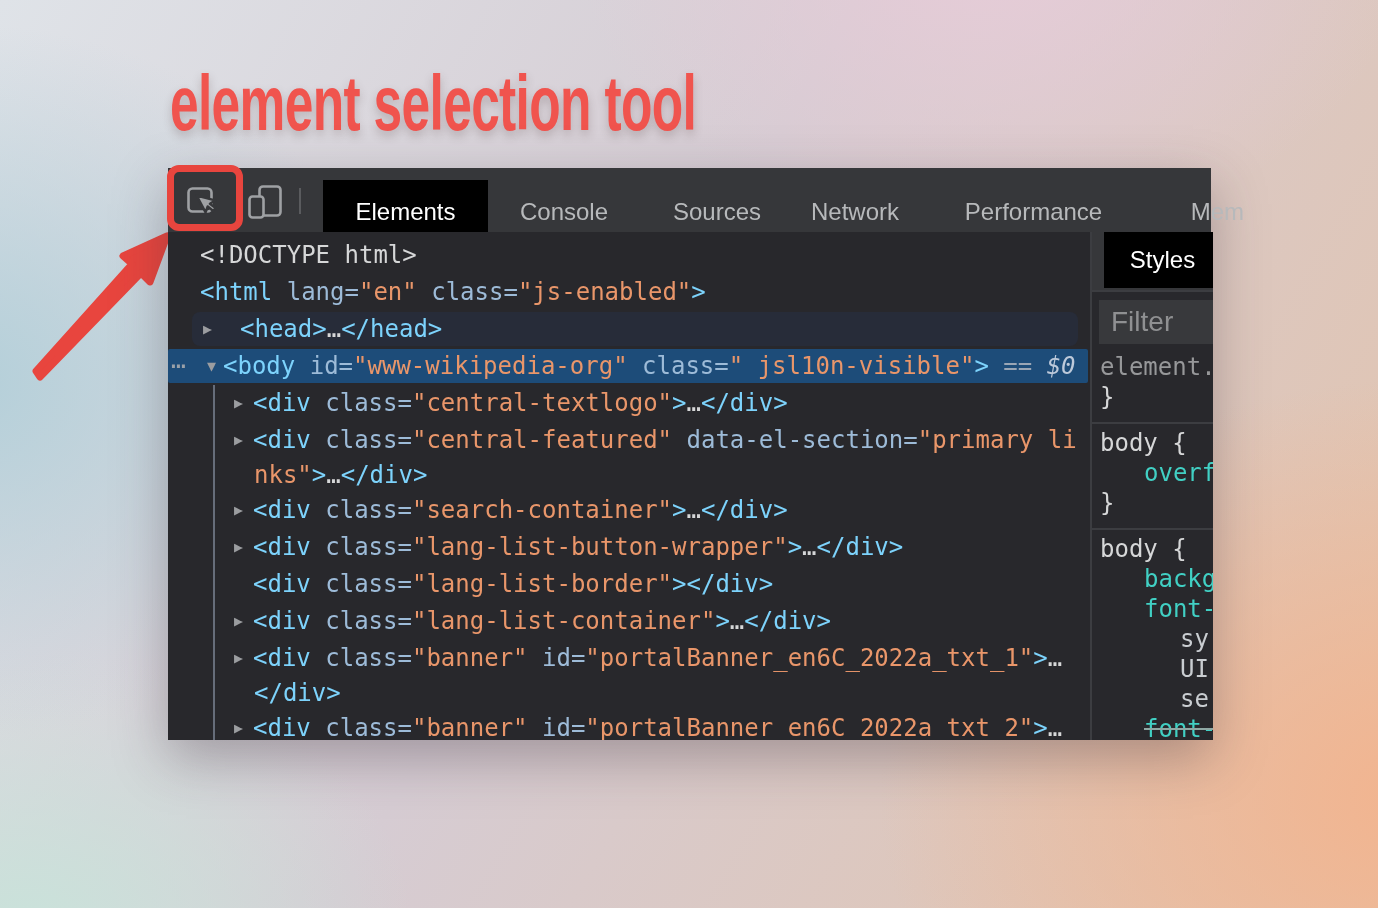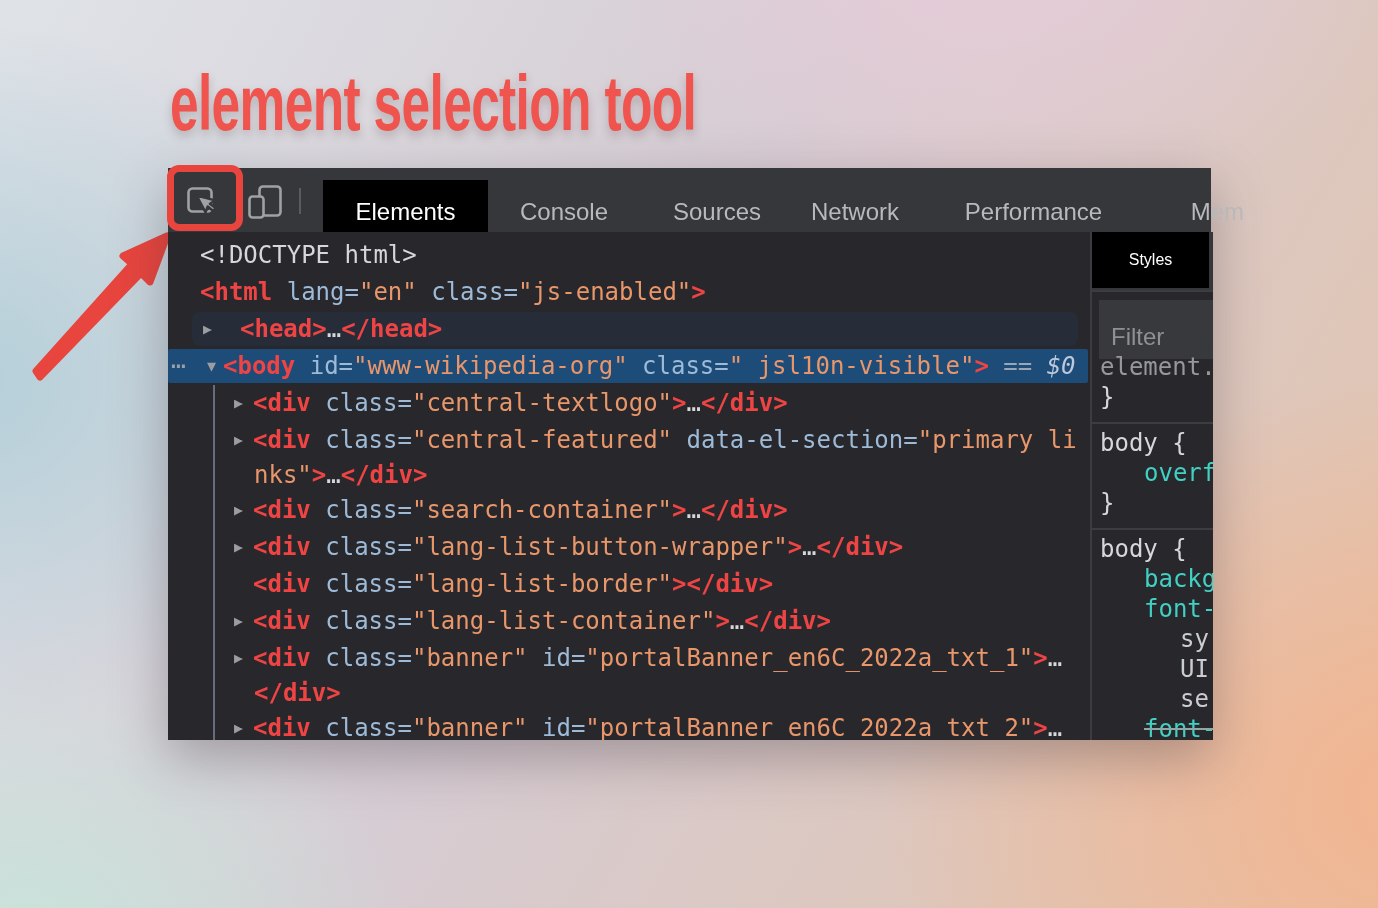--- a/index.html
+++ b/index.html
@@ -58,36 +58,36 @@
   .txt{display:block;position:relative;z-index:2;}
   .rowbg{position:absolute;top:1px;bottom:2px;left:0;right:0;z-index:1;}
   .row.bg-hover .rowbg{left:24px;right:10px;background:#272c39;border-radius:8px;}
   .row.bg-selected .rowbg{left:0;right:0;background:#1d4c79;border-radius:2px;}
   .marker{position:absolute;z-index:3;color:#9b9da0;}
   .marker.tri{font-size:15px;}
   .row.kind-head .marker.tri{left:35px;}
   .row.kind-body .marker.tri{left:39px;}
   .row.kind-child .marker.tri{left:66px;}
   .marker.dots{left:3px;font-size:24px;letter-spacing:-3px;color:#9aa0a8;}
-  .c-plain{color:#d6d7d8;} .c-tag{color:#ef4444;font-weight:bold;} .c-attr{color:#9dbbd8;}
+  .c-plain{color:#d6d7d8;} .c-tag{color:#7dd3fc;} .c-attr{color:#9dbbd8;}
   .c-val{color:#e9966a;} .c-eq{color:#9aa6b5;} .c-dollar{color:#bdc9da;font-style:italic;}
   .indent-guide{position:absolute;left:45px;top:153px;bottom:0;width:2px;
     background:#767e8e;opacity:.8;z-index:3;}
 
   
   .styles-panel{position:absolute;left:922px;top:64px;width:121px;height:508px;
     background:#28282c;border-left:2px solid #3c3d41;box-sizing:content-box;overflow:hidden;}
   .styles-tabbar{position:absolute;left:0;top:0;width:100%;height:58px;background:#36373a;}
-  .styles-tab{position:absolute;left:0;top:0;width:117px;height:56px;background:#000;
-    color:#fff;font-size:16px;line-height:56px;text-align:center;}
+  .styles-tab{position:absolute;left:12px;top:0;width:117px;height:56px;background:#000;
+    color:#fff;font-size:24px;line-height:56px;text-align:center;}
   .filter-row{position:absolute;left:0;top:58px;width:100%;height:58px;
     border-top:2px solid #3c3d41;box-sizing:border-box;}
   .filter-input{position:absolute;left:7px;top:8px;width:130px;height:44px;
     background:#38393c;border:none;outline:none;color:#c9c9cb;
-    font-size:24px;padding:15px 0 0 12px;font-family:"Liberation Sans",sans-serif;}
+    font-size:28px;padding:0 0 0 12px;font-family:"Liberation Sans",sans-serif;}
   .filter-input::placeholder{color:#8f9092;}
   .style-sections{position:absolute;left:0;top:116px;width:100%;
     font-family:"DejaVu Sans Mono",monospace;font-size:24px;}
   .sec{border-top:2px solid #3c3d41;padding:4px 0 10px 0;}
   .sec:first-child{border-top:none;}
   .sline{height:30px;line-height:30px;white-space:nowrap;padding-left:8px;}
   .sline.ind1{padding-left:52px;text-align:center;}
   .sline.ind2{padding-left:88px;}
   .s-dim{color:#97989a;} .s-plain{color:#d6d7d8;} .s-prop{color:#41d0c4;} .s-cont{color:#c9cdd1;}
   .strike{text-decoration:line-through;text-decoration-color:#8fa8a4;}

